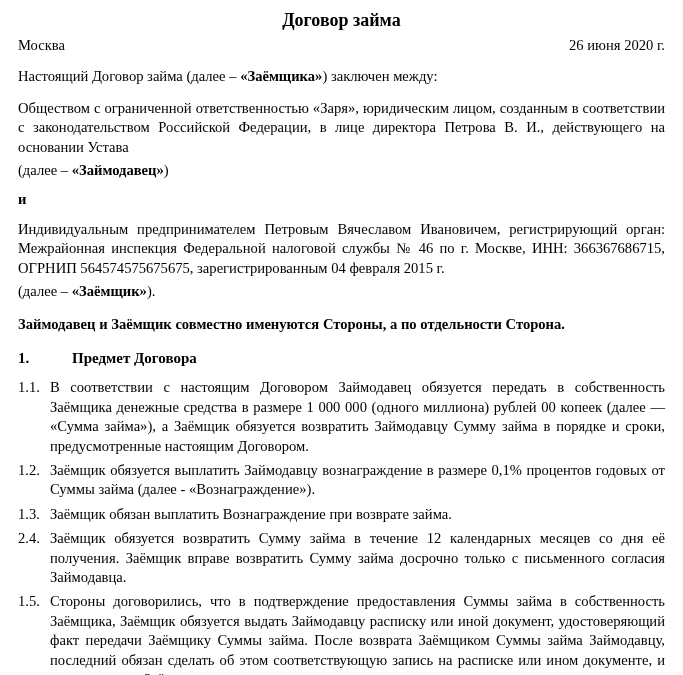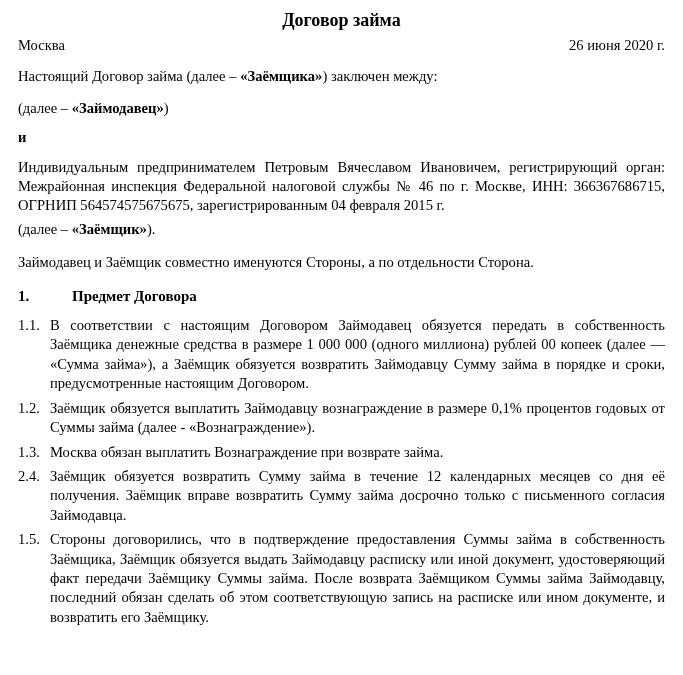--- a/index.html
+++ b/index.html
@@ -103,48 +103,51 @@
 
   <div class="doc-title">Договор займа</div>
 
   <div class="place-date-row">
     <span class="place">Москва</span>
     <span class="date">26 июня 2020 г.</span>
   </div>
 
   <p class="para"><span>Настоящий Договор займа (далее – </span><b>«Заёмщика»</b><span>) заключен между:</span></p>
 
+  <div class="block-party">
+    <span>Обществом с ограниченной ответственностью «Заря», юридическим лицом, созданным в соответствии с законодательством Российской Федерации, в лице директора Петрова В. И., </span><span>действующего на основании Устава</span>
+  </div>
   <p class="aka"><span>(далее – </span><b>«Займодавец»</b><span>)</span></p>
 
   <p class="conjunction">и</p>
 
   <div class="block-party">
     <span>Индивидуальным предпринимателем Петровым Вячеславом Ивановичем, регистрирующий орган: Межрайонная инспекция Федеральной налоговой службы № 46 по г. Москве, ИНН: 366367686715, ОГРНИП 564574575675675, зарегистрированным 04 февраля 2015 г.</span>
   </div>
   <p class="aka"><span>(далее – </span><b>«Заёмщик»</b><span>).</span></p>
 
-  <p class="para" style="margin-top:14px;">Займодавец и Заёмщик совместно именуются Стороны, а по отдельности Сторона.</p>
+  <p class="para" style="margin-top:14px;font-weight:bold;">Займодавец и Заёмщик совместно именуются Стороны, а по отдельности Сторона.</p>
 
   <div class="section-heading">
     <span class="sec-num">1.</span>
     <span class="sec-title">Предмет Договора</span>
   </div>
 
   <ol class="clause-list">
     <li class="clause">
       <span class="num">1.1.</span>
       <span class="body">В соответствии с настоящим Договором Займодавец обязуется передать в собственность Заёмщика денежные средства в размере 1 000 000 (одного миллиона) рублей 00 копеек (далее — «Сумма займа»), а Заёмщик обязуется возвратить Займодавцу Сумму займа в порядке и сроки, предусмотренные настоящим Договором.</span>
     </li>
     <li class="clause">
       <span class="num">1.2.</span>
       <span class="body">Заёмщик обязуется выплатить Займодавцу вознаграждение в размере 0,1% процентов годовых от Суммы займа (далее - «Вознаграждение»).</span>
     </li>
     <li class="clause">
       <span class="num">1.3.</span>
-      <span class="body flush">Москва обязан выплатить Вознаграждение при возврате займа.</span>
+      <span class="body flush">Заёмщик обязан выплатить Вознаграждение при возврате займа.</span>
     </li>
     <li class="clause">
       <span class="num">2.4.</span>
       <span class="body">Заёмщик обязуется возвратить Сумму займа в течение 12 календарных месяцев со дня её получения. Заёмщик вправе возвратить Сумму займа досрочно только с письменного согласия Займодавца.</span>
     </li>
     <li class="clause">
       <span class="num">1.5.</span>
       <span class="body">Стороны договорились, что в подтверждение предоставления Суммы займа в собственность Заёмщика, Заёмщик обязуется выдать Займодавцу расписку или иной документ, удостоверяющий факт передачи Заёмщику Суммы займа. После возврата Заёмщиком Суммы займа Займодавцу, последний обязан сделать об этом соответствующую запись на расписке или ином документе, и возвратить его Заёмщику.</span>
     </li>
   </ol>

